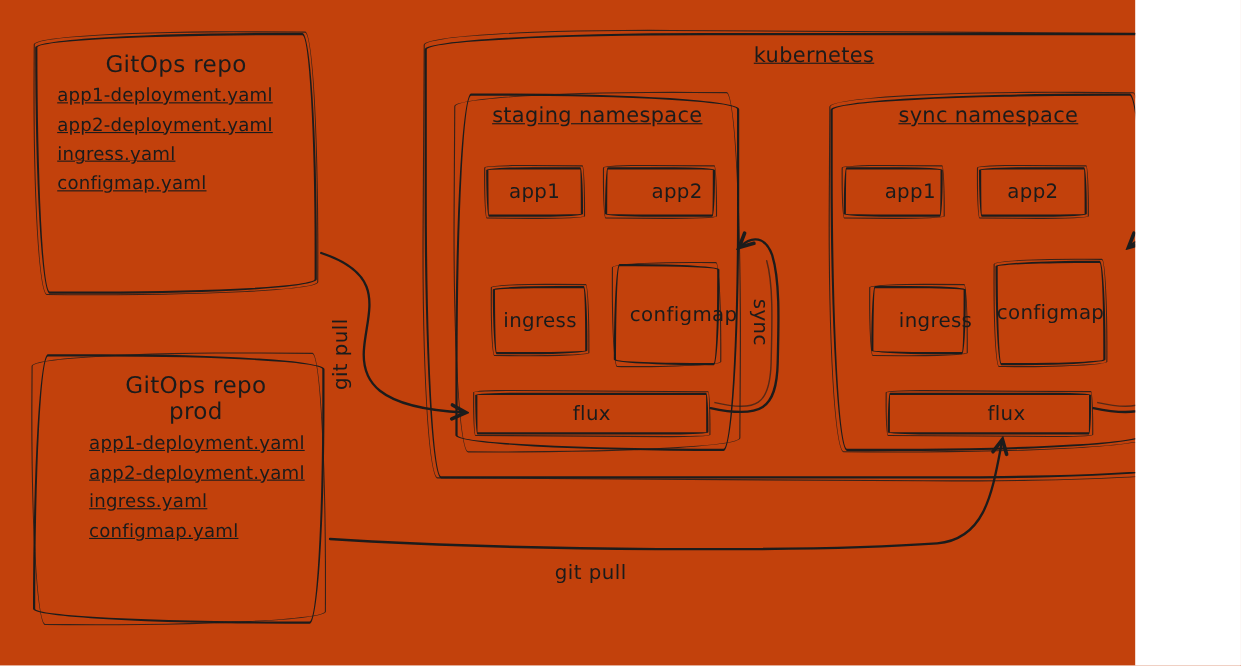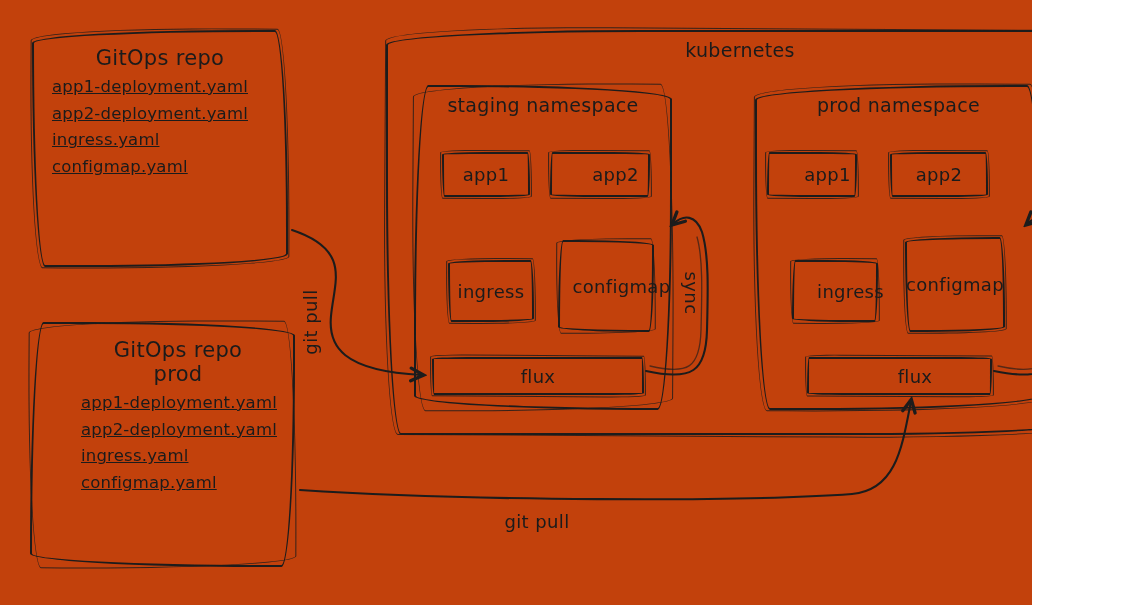--- a/index.html
+++ b/index.html
@@ -58,20 +58,21 @@
   }
 
   .zone-label {
     position: absolute;
     top: 7px;
     left: 0;
     width: 100%;
     text-align: center;
     font-size: 19px;
     letter-spacing: 0.3px;
+    text-decoration: underline;
   }
 
   .pod {
     display: flex;
     align-items: center;
     justify-content: center;
     font-size: 18px;
     letter-spacing: 0.3px;
     text-align: right;
   }
@@ -147,21 +148,21 @@
     </div>
     <div class="box alt pod" style="left:142px; top:153px; width:96px; height:92px;">
       <span>configmap</span>
     </div>
     <div class="box pod" style="left:16px; top:270px; width:212px; height:38px;">
       <span>flux</span>
     </div>
   </div>
 
   <div class="box" style="left:755px; top:85px; width:287px; height:325px;">
-    <div class="zone-label">prod namespace</div>
+    <div class="zone-label">sync namespace</div>
     <div class="box alt pod" style="left:10px; top:65px; width:90px; height:45px;">
       <span>app1</span>
     </div>
     <div class="box pod" style="left:133px; top:65px; width:98px; height:45px;">
       <span>app2</span>
     </div>
     <div class="box alt pod" style="left:35px; top:173px; width:86px; height:62px;">
       <span>ingress</span>
     </div>
     <div class="box pod" style="left:148px; top:150px; width:100px; height:95px;">

